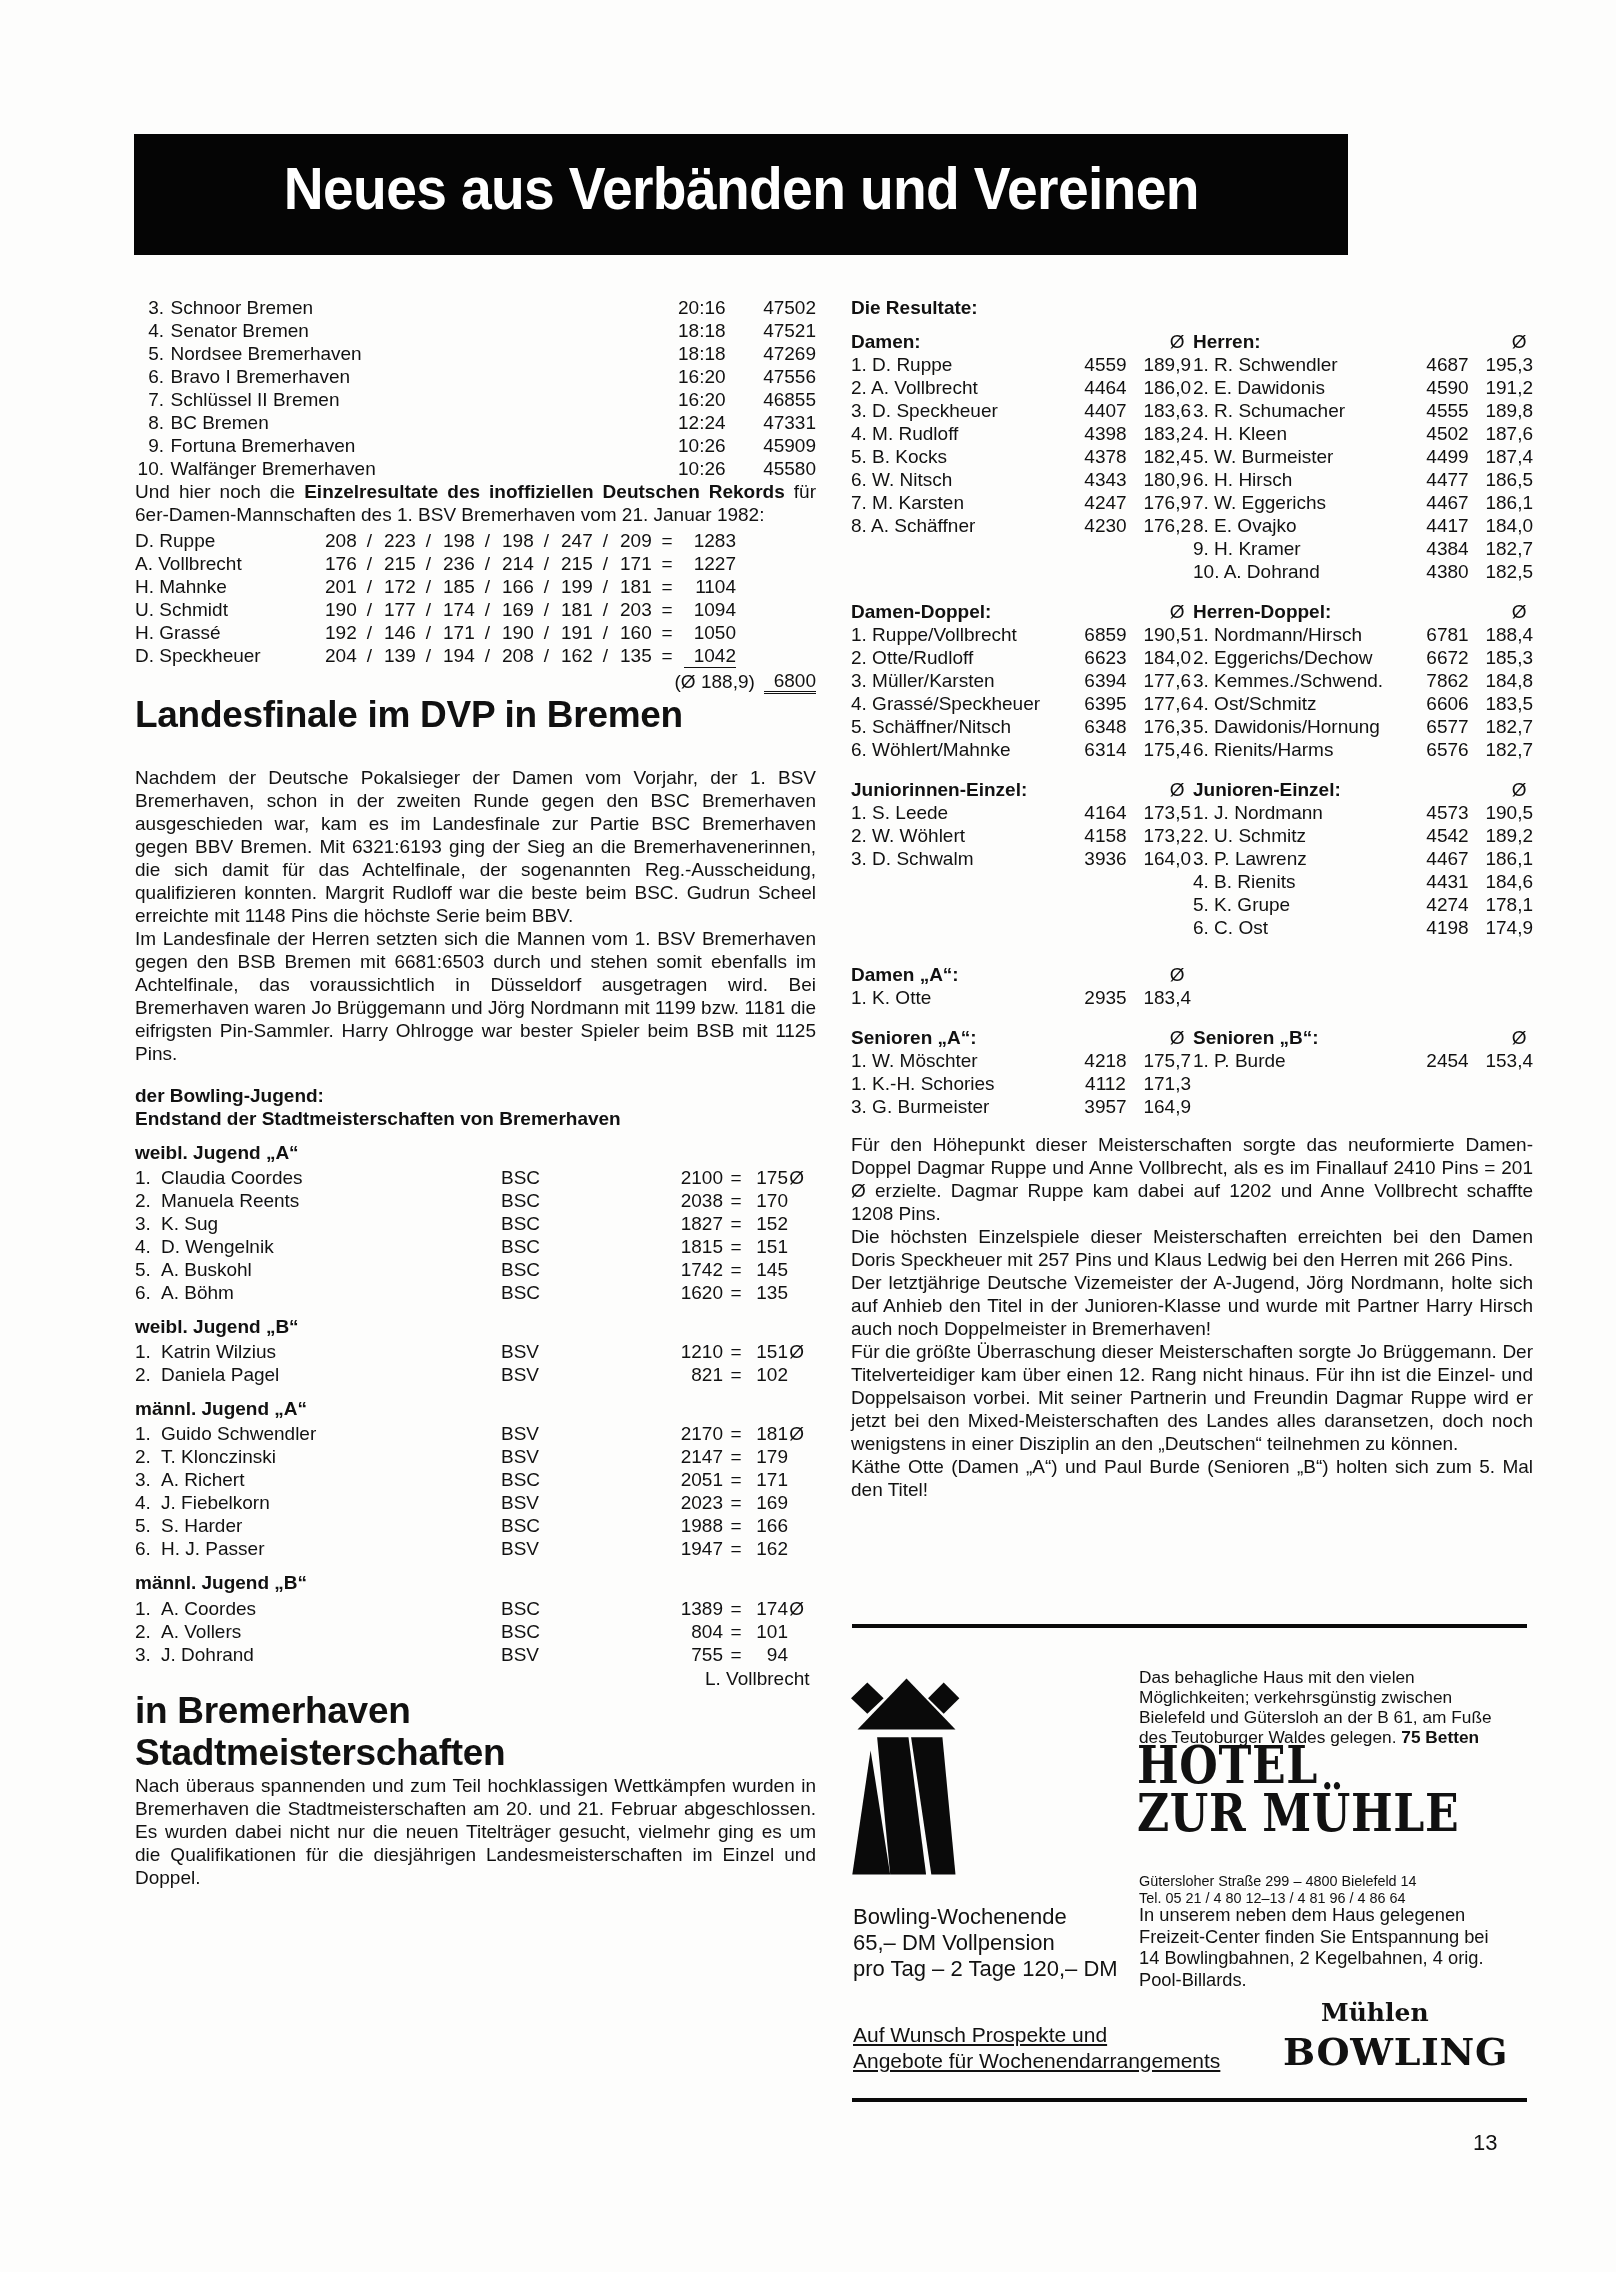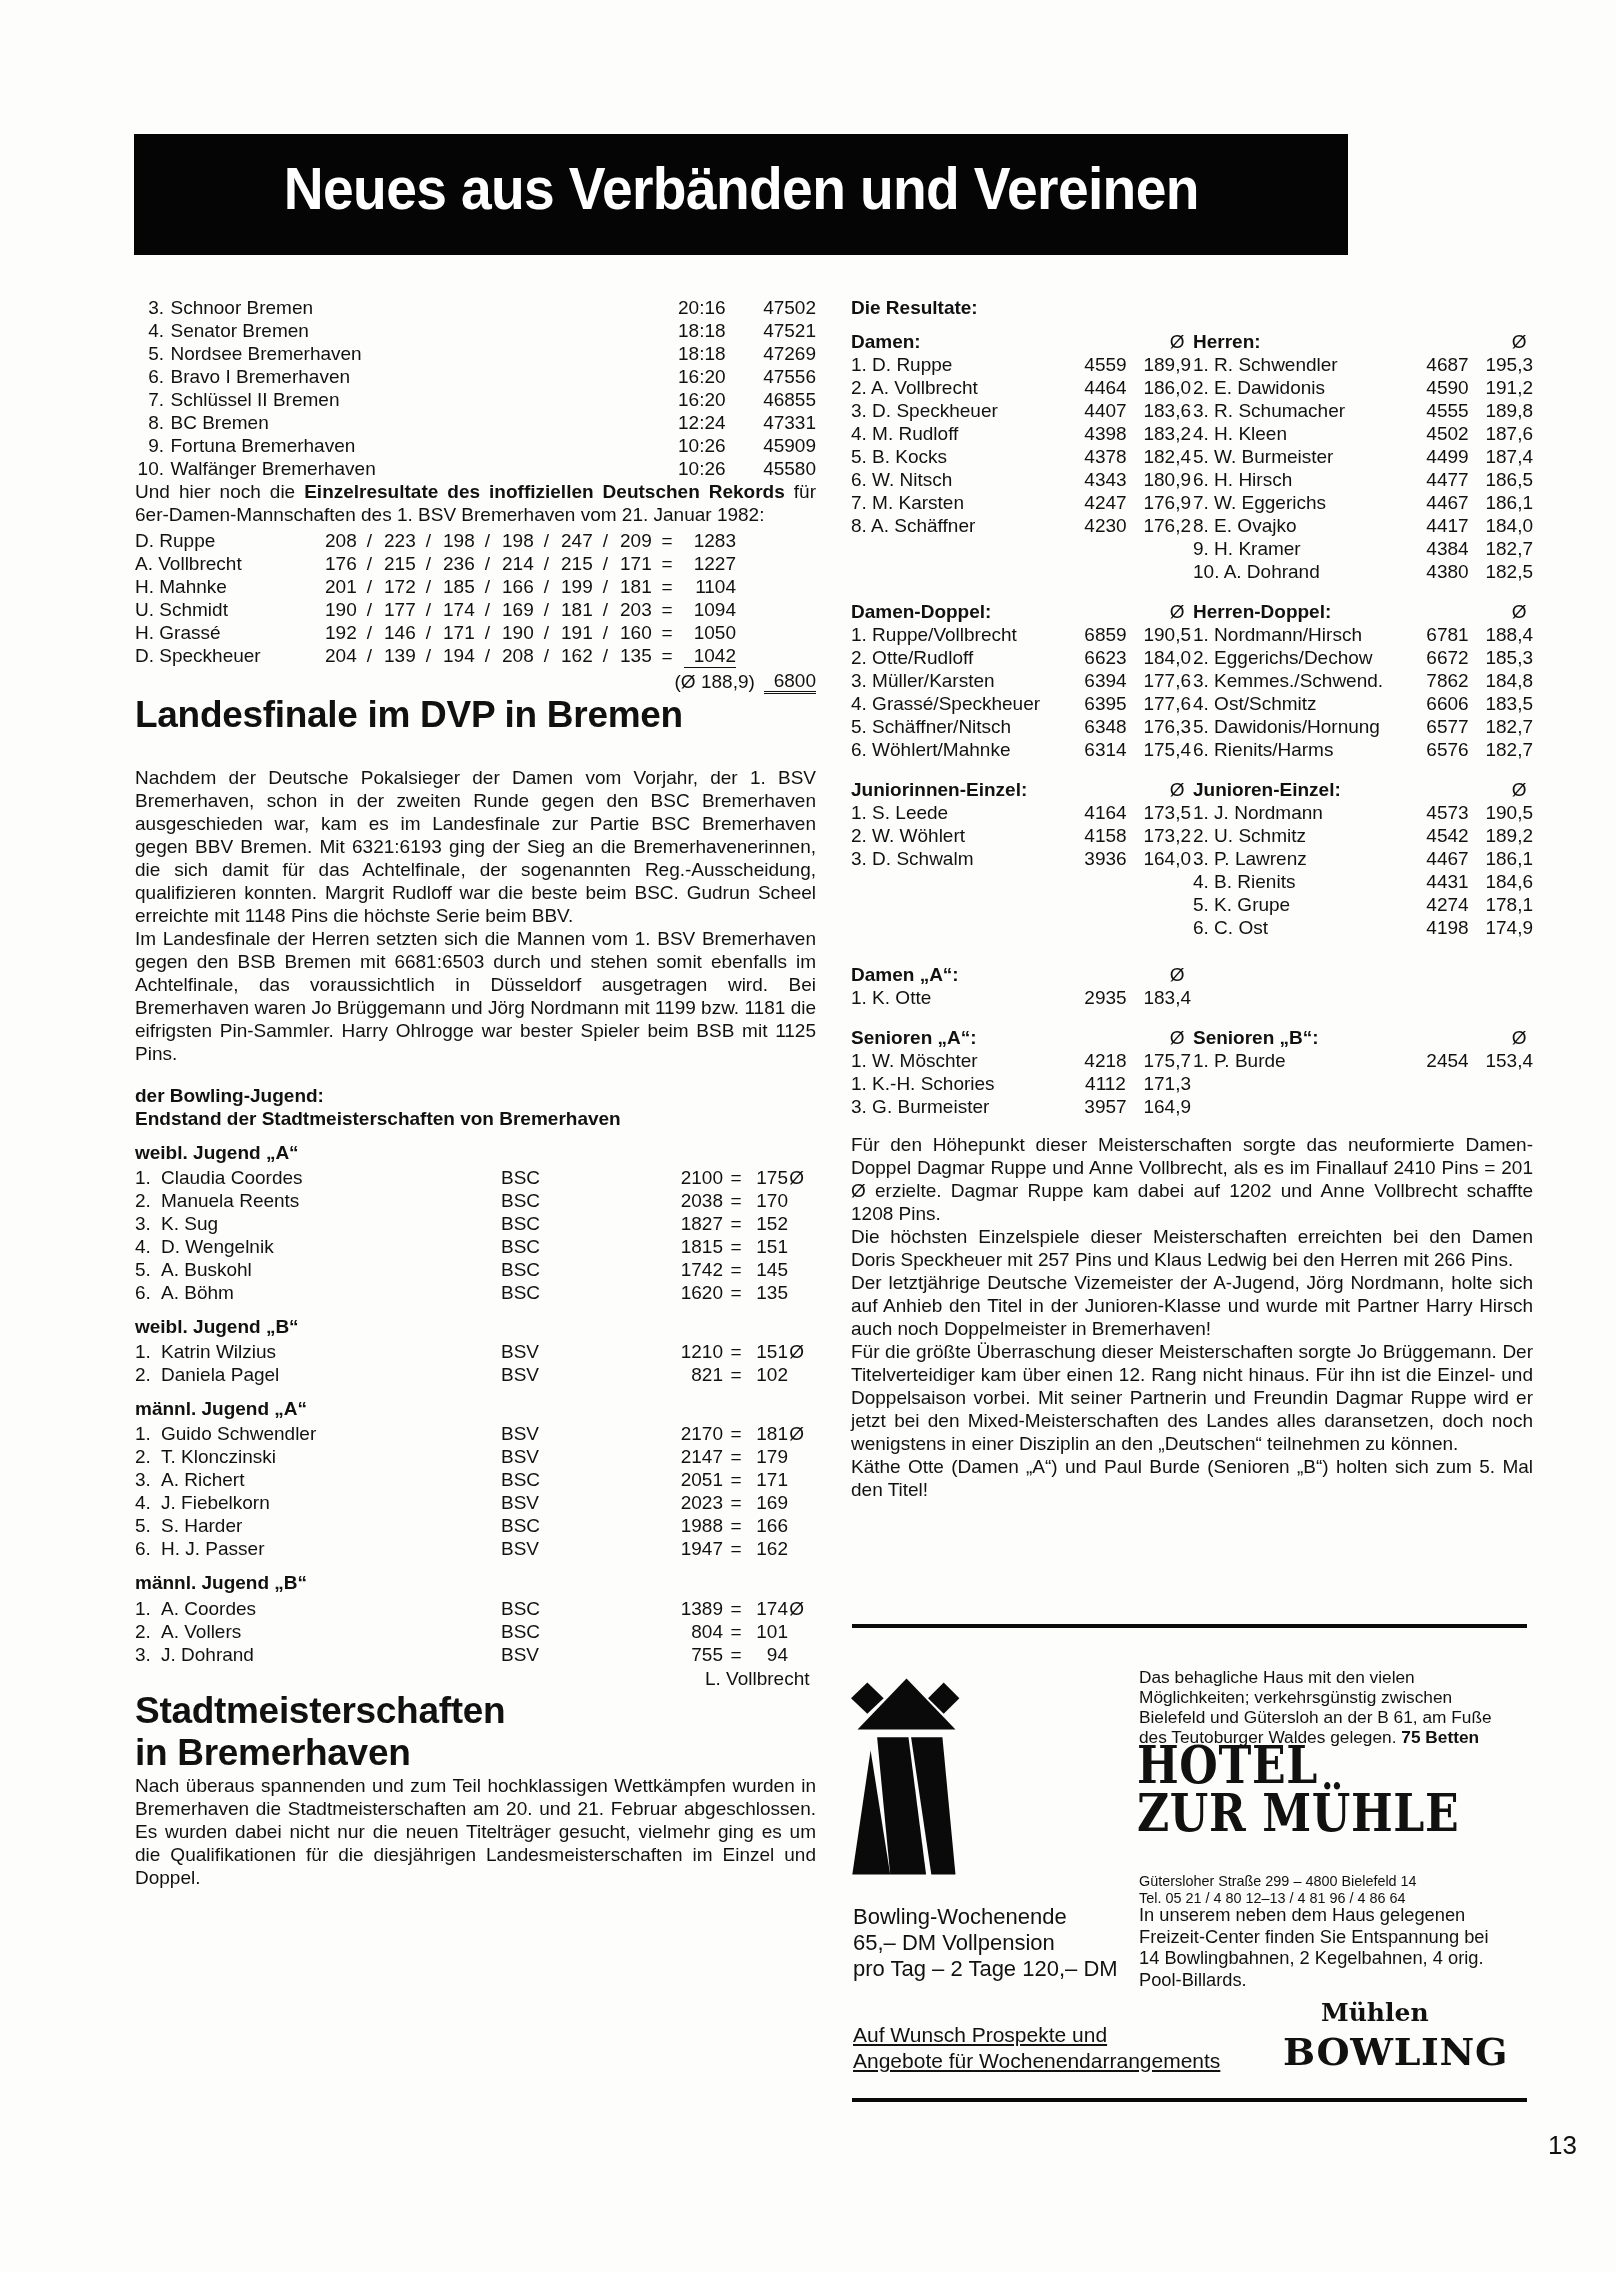--- a/index.html
+++ b/index.html
@@ -76,21 +76,21 @@
   .ad-desc { position: absolute; left: 1139px; top: 1667px; width: 366px; font-size: 17.3px; line-height: 20px; }
   .hotel-name { position: absolute; left: 1137px; top: 1741px; font-family: "DejaVu Serif", serif;
                 font-weight: bold; font-size: 52px; line-height: 48px; letter-spacing: 0.7px; transform: scaleX(0.85); transform-origin: left; }
   .hotel-addr { position: absolute; left: 1139px; top: 1873px; font-size: 14.4px; line-height: 17px; }
   .ad-wochenende { position: absolute; left: 853px; top: 1904px; font-size: 22px; line-height: 26px; }
   .ad-freizeit { position: absolute; left: 1139px; top: 1904px; font-size: 18.3px; line-height: 21.6px; }
   .ad-auf { position: absolute; left: 853px; top: 2022px; font-size: 21px; line-height: 26px; text-decoration: underline; }
   .bowling-logo { position: absolute; left: 1283px; top: 1993px; width: 236px; height: 82px; font-family: "DejaVu Serif", serif; font-weight: bold; }
   .bowling-logo .muehlen { position: absolute; left: 38px; top: 0px; font-size: 25px; line-height: 39px; }
   .bowling-logo .bowling { position: absolute; left: 0px; top: 38px; font-size: 38px; line-height: 42px; letter-spacing: 0.7px; }
-  .page-number { position: absolute; left: 1548px; top: 2130px; font-size: 26px; }
+  .page-number { position: absolute; left: 1473px; top: 2130px; font-size: 22px; }
 </style>
 </head>
 <body>
 
 <div class="banner">
   <div class="banner-title">Neues aus Verbänden und Vereinen</div>
 </div>
 
 <div class="col col-left">
   <div id="league">
@@ -415,22 +415,22 @@
         <span class="club">BSV</span>
         <span class="score">755</span>
         <span class="eq">=</span>
         <span class="avg">94</span>
         <span class="avgsym"></span>
       </div>
     </div>
   <div class="signature">L. Vollbrecht</div>
 
   <h2 class="section h-stadt">
+    <div>in Bremerhaven</div>
     <div>Stadtmeisterschaften</div>
-    <div>in Bremerhaven</div>
   </h2>
   <p class="body stadt-text">Nach überaus spannenden und zum Teil hochklassigen Wettkämpfen wurden in Bremerhaven die Stadtmeisterschaften am 20. und 21. Februar abgeschlossen. Es wurden dabei nicht nur die neuen Titelträger gesucht, vielmehr ging es um die Qualifikationen für die diesjährigen Landesmeisterschaften im Einzel und Doppel.</p>
 </div>
 
 <div class="col col-right">
   <div class="res-title">Die Resultate:</div>
   <div id="results">
       <div class="pair" style="align-items: flex-start;">
         <div class="res-block">
           <div class="res-head">

